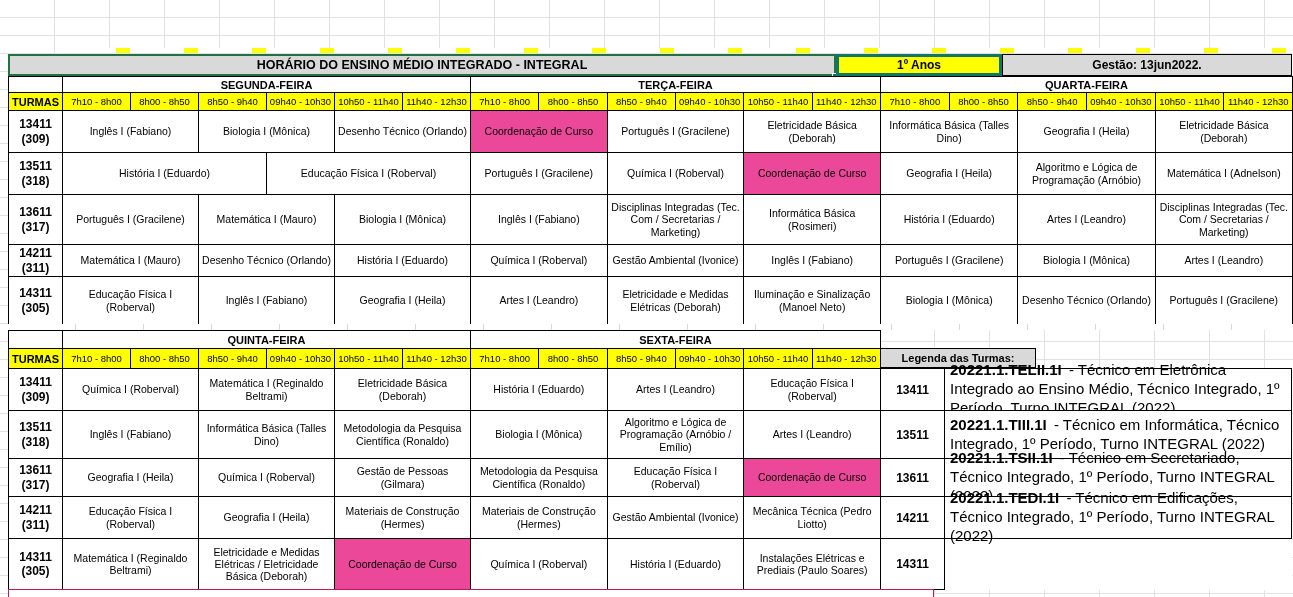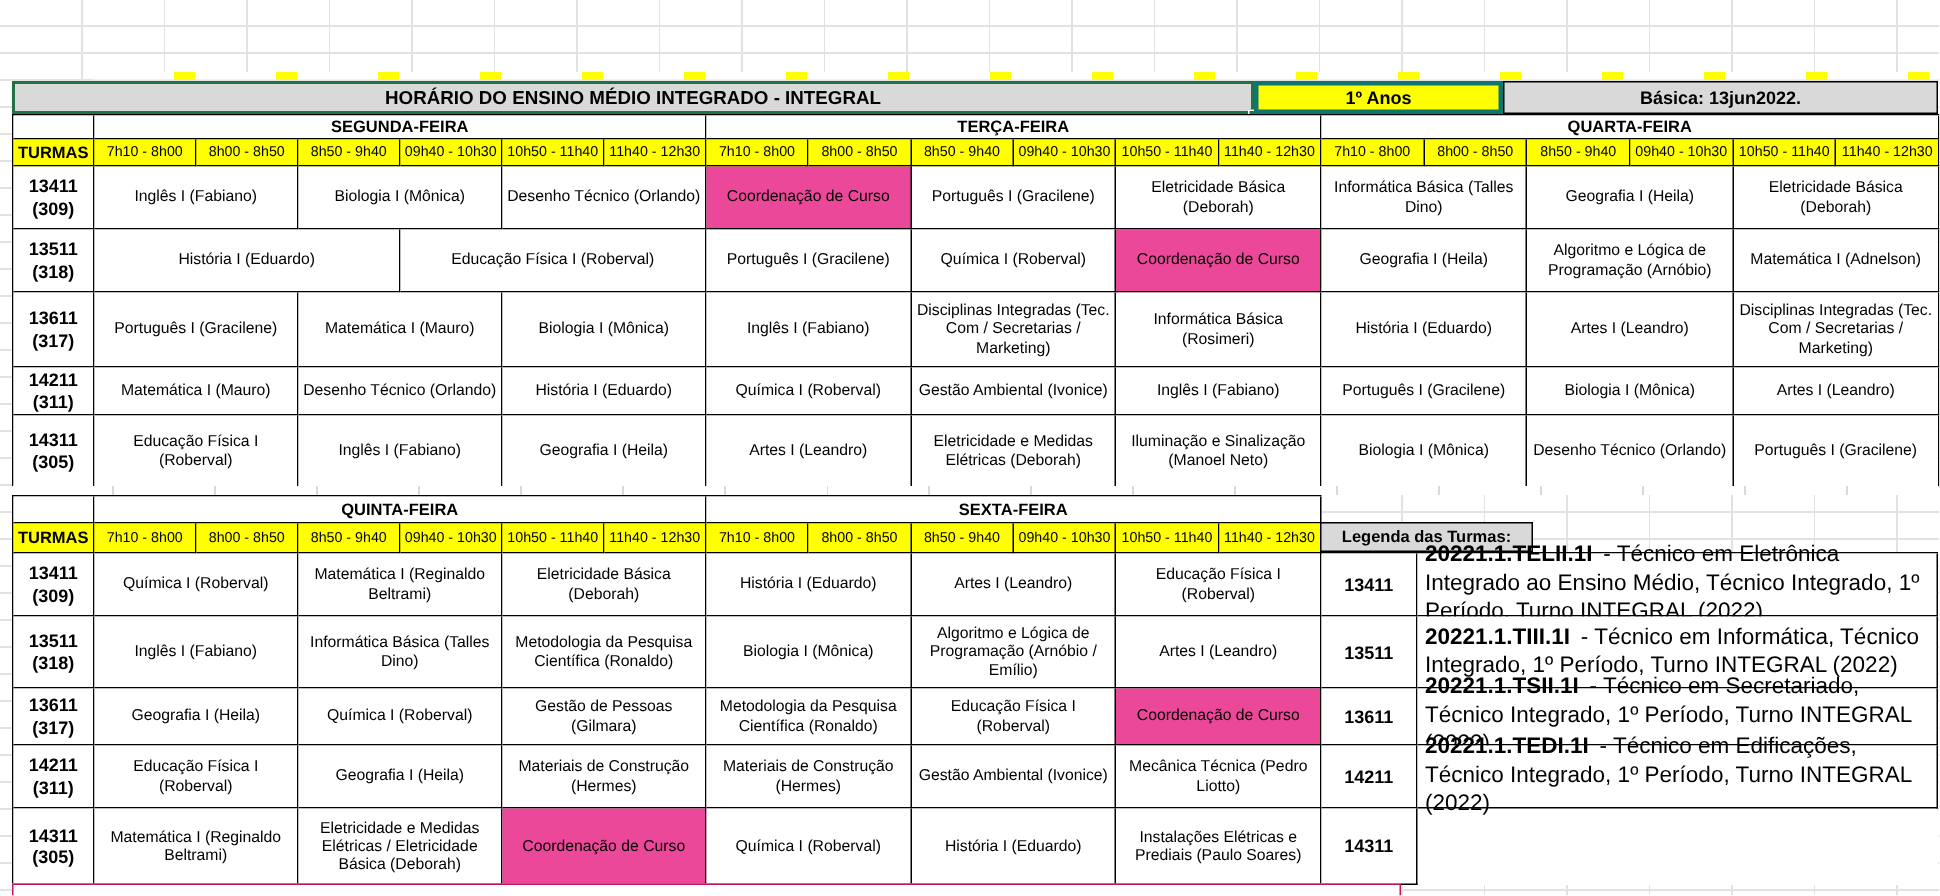--- a/index.html
+++ b/index.html
@@ -50,21 +50,21 @@
   .turma{width:54px;flex-direction:column;line-height:1.2;}
   .tnum{font-weight:bold;font-size:12px;}
   .subject{flex:1;font-size:10.5px;line-height:1.15;padding:1px 3px;}
   .subject.hl{background:#ec4899;}
   .t1r0{height:42px;}.t1r1{height:42px;}.t1r2{height:50px;}.t1r3{height:32px;}.t1r4{height:48px;}
   .t2r0{height:42px;}.t2r1{height:48px;}.t2r2{height:38px;}.t2r3{height:42px;}.t2r4{height:51px;}
   .gaprow{left:8px;top:276px;width:1285px;height:6px;
     background:repeating-linear-gradient(to right,#ffffff 0 67px,#d9d9d9 67px 68px);}
 
   
-  #legend-title{left:880px;top:300px;width:142px;height:20px;background:#d9d9d9;
+  #legend-title{left:880px;top:300px;width:156px;height:20px;background:#d9d9d9;
     border:1px solid #000;font-weight:bold;font-size:11px;
     display:flex;align-items:center;justify-content:center;}
   #legend-body{left:880px;top:320px;width:412px;}
   .lcode{width:64px;font-weight:bold;font-size:12px;}
   .ldesc{flex:1;justify-content:flex-start;text-align:left;font-size:15px;
     line-height:1.25;padding:1px 5px;}
   .ldesc b{margin-right:3px;}
 
   
   #bottom{left:8px;top:541px;width:926px;border:1px solid #be185d;background:#fff;}
@@ -82,21 +82,21 @@
 </style>
 </head>
 <body>
 
 <div id="screen">
   <div id="sliver"></div>
 
   <div class="title-cell">HORÁRIO DO ENSINO MÉDIO INTEGRADO - INTEGRAL</div>
   <div class="fill-handle"></div>
   <div class="year-cell">1º Anos</div>
-  <div class="version-cell">Básica: 13jun2022.</div>
+  <div class="version-cell">Gestão: 13jun2022.</div>
 
   <div id="table1" class="gtable">
     <div class="frow dayrow1">
       <div class="cell corner"></div>
       <div class="cell dayhead d0">SEGUNDA-FEIRA</div>
       <div class="cell dayhead d1">TERÇA-FEIRA</div>
       <div class="cell dayhead d2">QUARTA-FEIRA</div>
     </div>
     <div class="frow timerow1">
       <div class="cell turmas-h">TURMAS</div>

